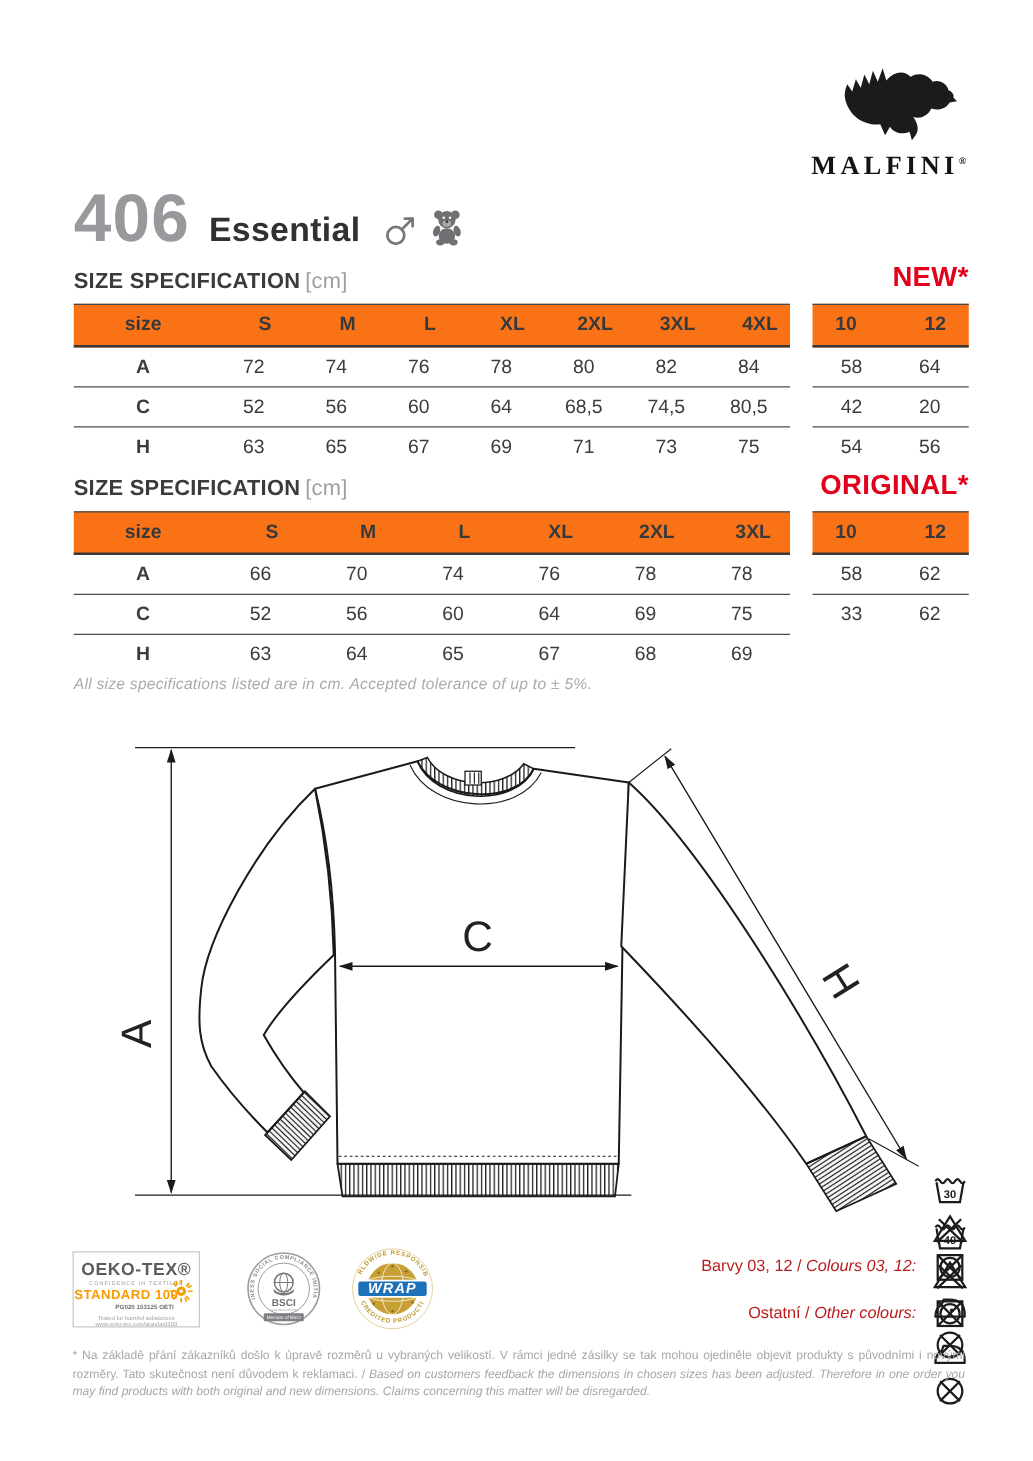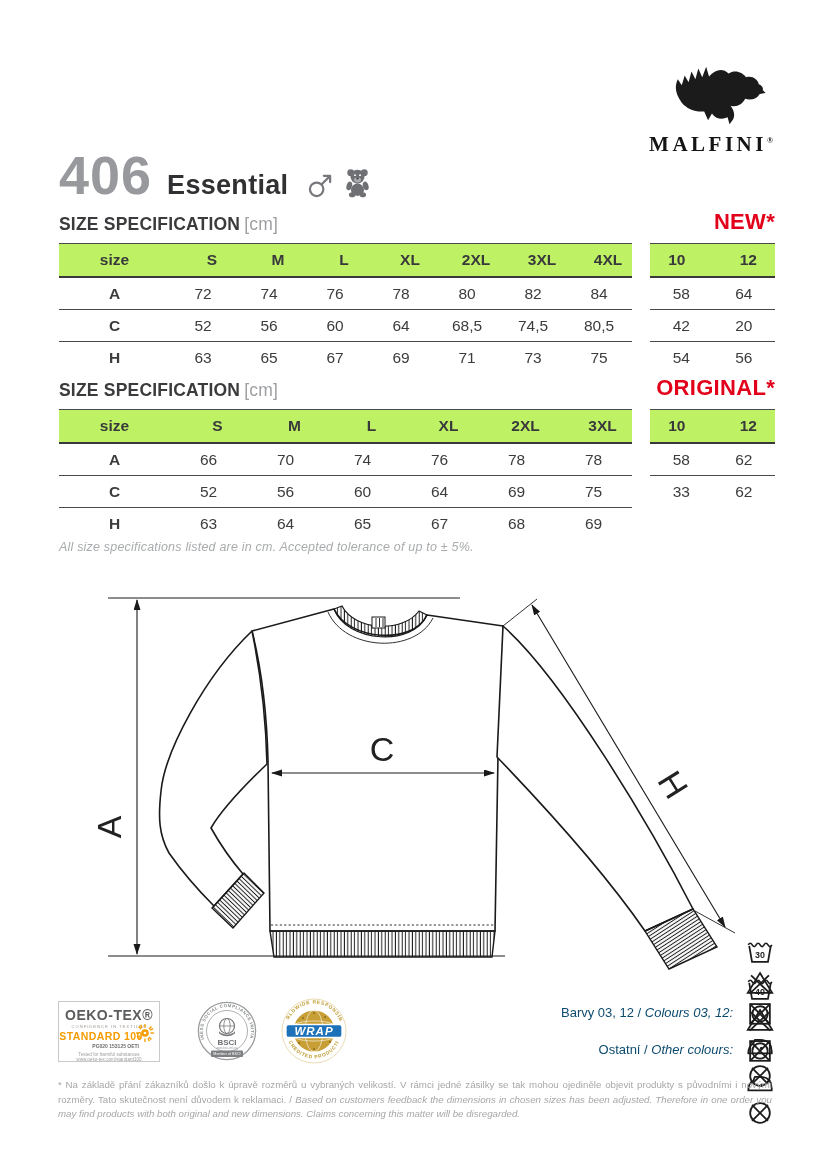--- a/index.html
+++ b/index.html
@@ -1,20 +1,20 @@
 <!DOCTYPE html>
 <html><head>
 <meta charset="utf-8">
 <style>
   html,body{margin:0;padding:0;background:#888;}
   #page{position:relative;width:826px;height:1169px;background:#fff;margin:0 auto;
         font-family:"Liberation Sans",sans-serif;color:#3c3c3e;overflow:hidden;}
 
   
-  .brand{position:absolute;top:52px;right:32px;width:166px;text-align:center;}
+  .brand{position:absolute;top:40px;right:32px;width:166px;text-align:center;}
   .brand svg{display:block;margin:0 auto;}
   .brand-name{font-family:"Liberation Serif",serif;font-weight:700;font-size:21px;
               letter-spacing:3.5px;color:#141414;margin-top:2px;}
   .brand-name sup{font-size:8px;letter-spacing:0;}
 
   
   .title-row{position:absolute;left:59px;top:148px;display:flex;align-items:baseline;}
   .prod-code{font-size:54px;font-weight:700;color:#97999c;letter-spacing:1px;line-height:1;}
   .prod-name{font-size:27px;font-weight:700;color:#313133;margin-left:15px;letter-spacing:.3px;}
   .title-icons{display:flex;align-items:flex-end;margin-left:20px;gap:10px;transform:translateY(4px);}
@@ -25,21 +25,21 @@
   .section-head{display:flex;justify-content:space-between;align-items:flex-end;margin-bottom:8px;}
   .section-title{font-size:17.5px;font-weight:700;color:#3b3b3d;letter-spacing:.2px;}
   .section-title .unit{color:#9d9fa2;font-weight:400;margin-left:4px;}
   .section-tag{font-size:22px;font-weight:700;color:#e2001a;letter-spacing:.3px;}
   .tables{display:flex;gap:18px;}
   .main-table{width:573px;} .extra-table{width:125px;}
   .trow{display:grid;align-items:stretch;}
   .g8{grid-template-columns:111px repeat(7,1fr);}
   .g7{grid-template-columns:111px repeat(6,1fr);}
   .g2{grid-template-columns:repeat(2,1fr);}
-  .hrow{height:32px;background:#bef264;border-top:1.5px solid #4a4a4c;border-bottom:2.5px solid #39393b;gap:18px;}
+  .hrow{height:32px;background:#f97316;border-top:1.5px solid #4a4a4c;border-bottom:2.5px solid #39393b;gap:18px;}
   .drow{height:31px;}
   .drow + .drow{border-top:1.3px solid #4a4a4c;}
   .cell{display:flex;align-items:center;justify-content:center;font-size:15.5px;color:#3c3c3e;}
   .hrow .cell{font-weight:700;color:#39393b;}
   .cell.rl{font-weight:700;}
 
   .note{position:absolute;left:59px;top:540px;font-size:12.5px;font-style:italic;color:#a9abad;letter-spacing:.2px;}
 
   .diagram{position:absolute;left:95px;top:581px;}
 
@@ -52,21 +52,21 @@
   .oeko .l4{font-size:5px;font-weight:700;color:#6b6c6e;text-align:right;padding-right:20px;margin-top:1px;}
   .oeko .l5{font-size:4.6px;color:#a0a0a0;margin-top:3px;}
   .oeko .l6{font-size:4.6px;color:#a0a0a0;}
   .oeko .burst{position:absolute;right:4px;top:21px;}
   .bsci{position:absolute;left:197px;top:1001px;}
   .wrap{position:absolute;left:281px;top:998px;}
 
   
   .care{position:absolute;right:51px;top:997px;}
   .care-row{display:flex;align-items:center;justify-content:flex-end;gap:12px;height:31px;margin-bottom:6px;}
-  .care-label{font-size:13px;color:#0c4a6e;white-space:nowrap;text-align:right;}
+  .care-label{font-size:13px;color:#b91c1c;white-space:nowrap;text-align:right;}
   .care-label .en{font-style:italic;}
   .symbols{display:flex;gap:3px;flex-direction:column;}
 
   .footnote{position:absolute;left:58px;top:1078px;width:714px;font-size:9.7px;color:#a7a7a7;
             line-height:1.5;text-align:justify;}
   .footnote .en{font-style:italic;}
 </style>
 </head>
 <body>
 

